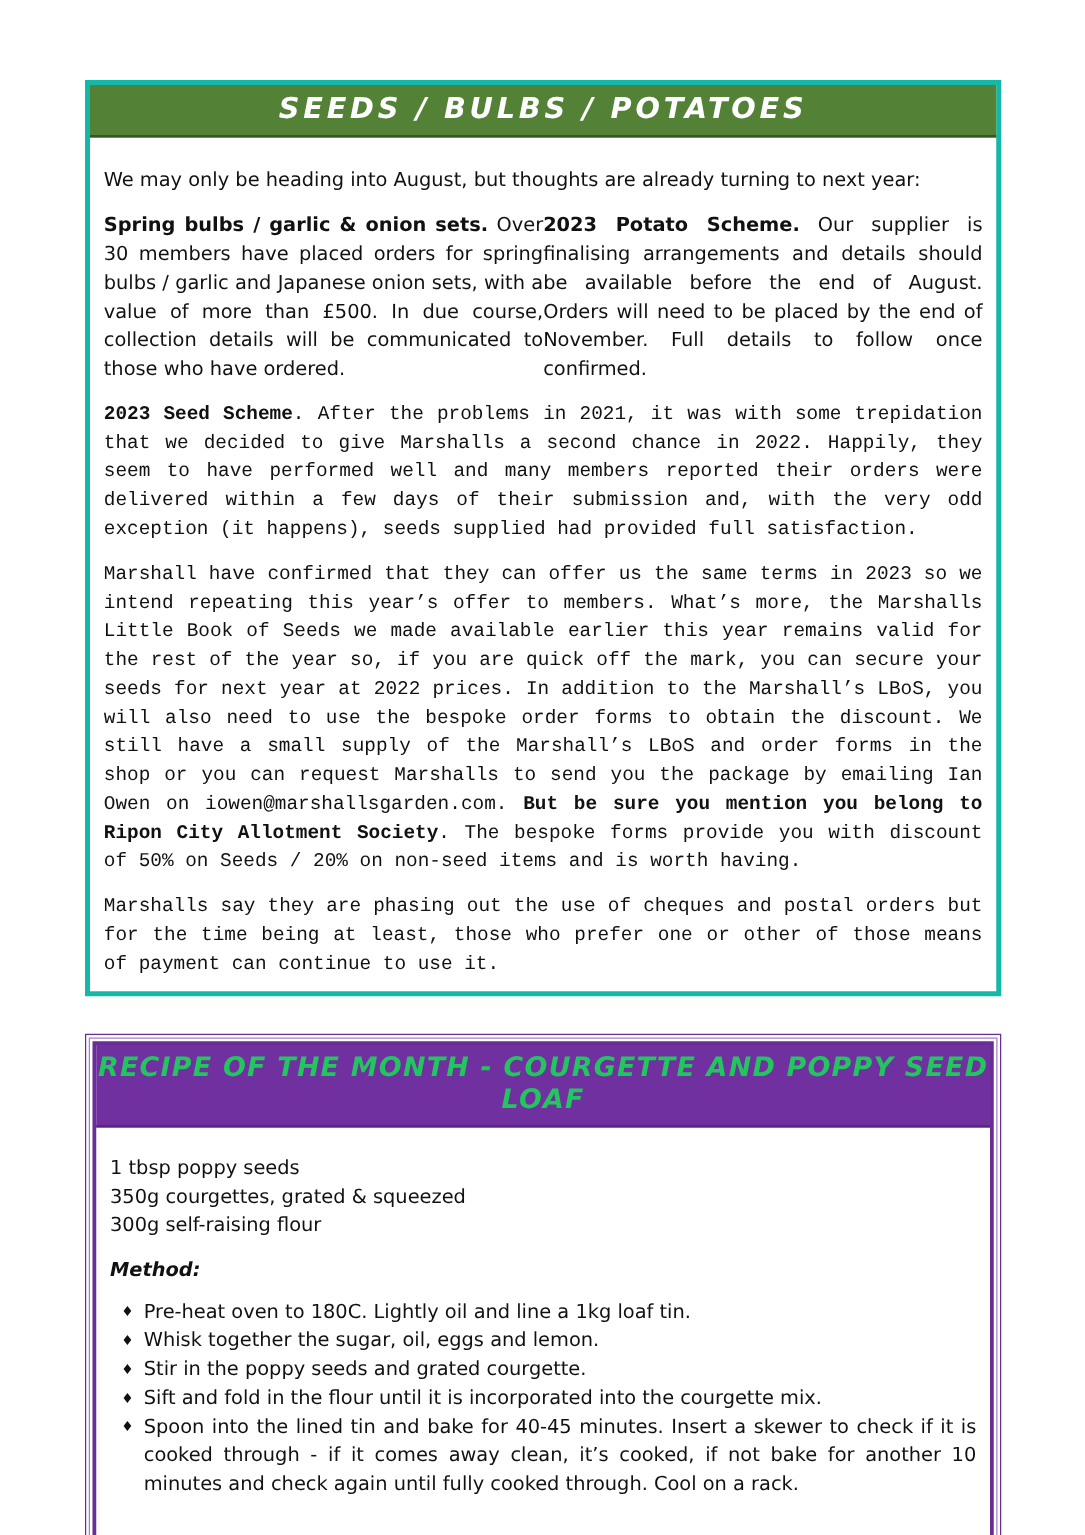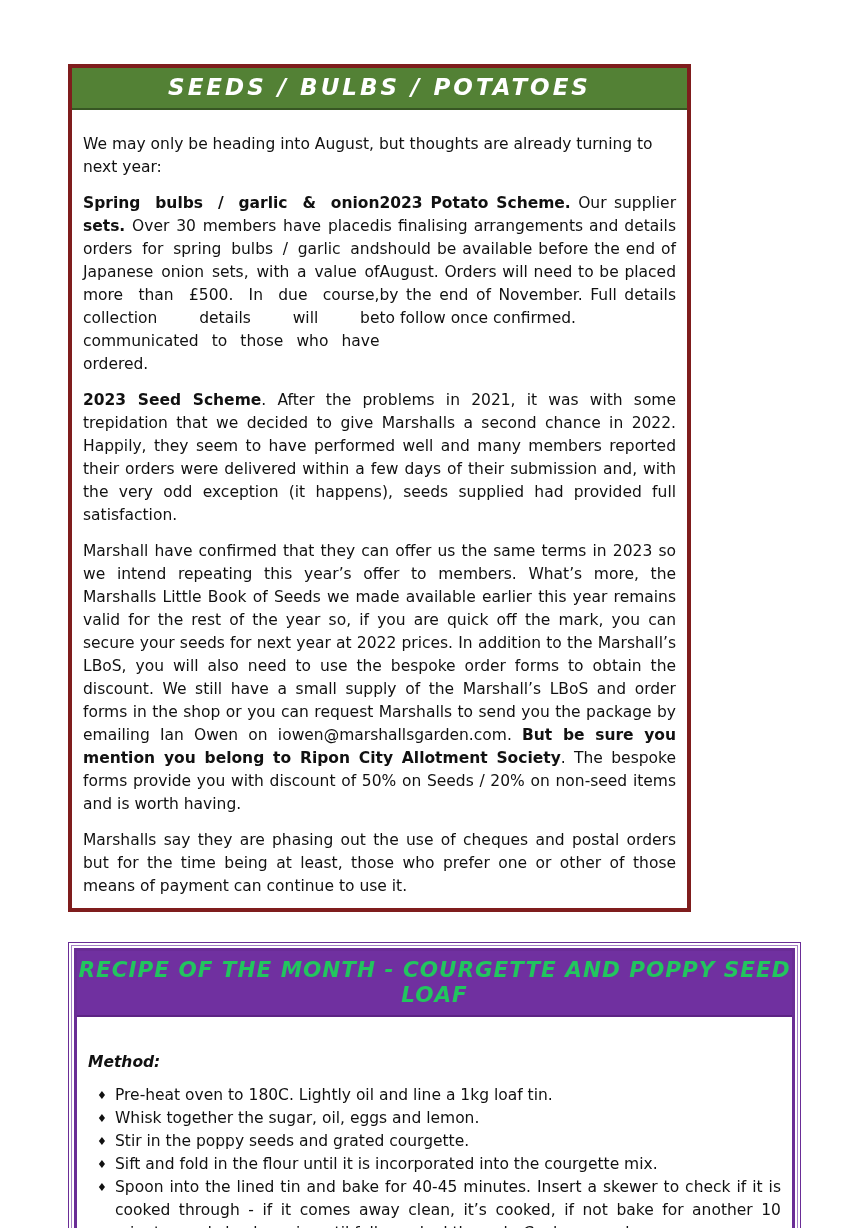--- a/index.html
+++ b/index.html
@@ -19,43 +19,43 @@
     position: absolute;
     top: 0; left: 0;
     width: 868px;
     height: 1228px;
   }
 
   
   .seeds-box {
     box-sizing: border-box;
     margin: 64px 67px 0 68px;
-    width: 623px;
+    width: 733px;
     min-height: 584px;
-    border: 4px solid #7f1d1d;
+    border: 4px solid #14b8a6;
     background: #ffffff;
   }
   .seeds-band {
     background: #538135;
     border-bottom: 2px solid #375623;
     color: #ffffff;
     font-weight: bold;
     font-style: italic;
     font-size: 23px;
     letter-spacing: 3px;
     text-align: center;
     padding: 6px 0 8px 0;
   }
   .seeds-content {
     padding: 21px 11px 10px 11px;
     font-size: 15.5px;
     line-height: 23px;
   }
   p { margin: 0; }
-  .para { margin: 13px 0 0 0; text-align: justify; }
+  .para { margin: 13px 0 0 0; text-align: justify; font-family: Liberation Mono, monospace; }
   .para:first-child { margin-top: 2px; }
   .intro-line { margin: 2px 0 0 0; text-align: left; }
   .twocol {
     display: flex;
     margin-top: 13px;
   }
   .twocol .col {
     flex: 1 1 0;
     text-align: justify;
   }
@@ -150,20 +150,25 @@
   <section class="recipe-outer">
     <div class="recipe-mid">
       <div class="recipe-inner">
         <div class="recipe-band">
           <span>RECIPE OF THE MONTH - COURGETTE AND POPPY SEED LOAF</span>
         </div>
         <div class="recipe-content">
 
 
           <div class="ing-cols">
+            <div class="ing-col-right">
+              <div class="ing-item">1 tbsp poppy seeds</div>
+              <div class="ing-item">350g courgettes, grated &amp; squeezed</div>
+              <div class="ing-item">300g self-raising flour</div>
+            </div>
           </div>
 
           <p class="section-label">Method:</p>
 
           <div class="method-list">
             <div class="method-item">
               <span class="bullet-cell">♦</span>
               <span class="step-text">Pre-heat oven to 180C.  Lightly oil and line a 1kg loaf tin.</span>
             </div>
             <div class="method-item">

